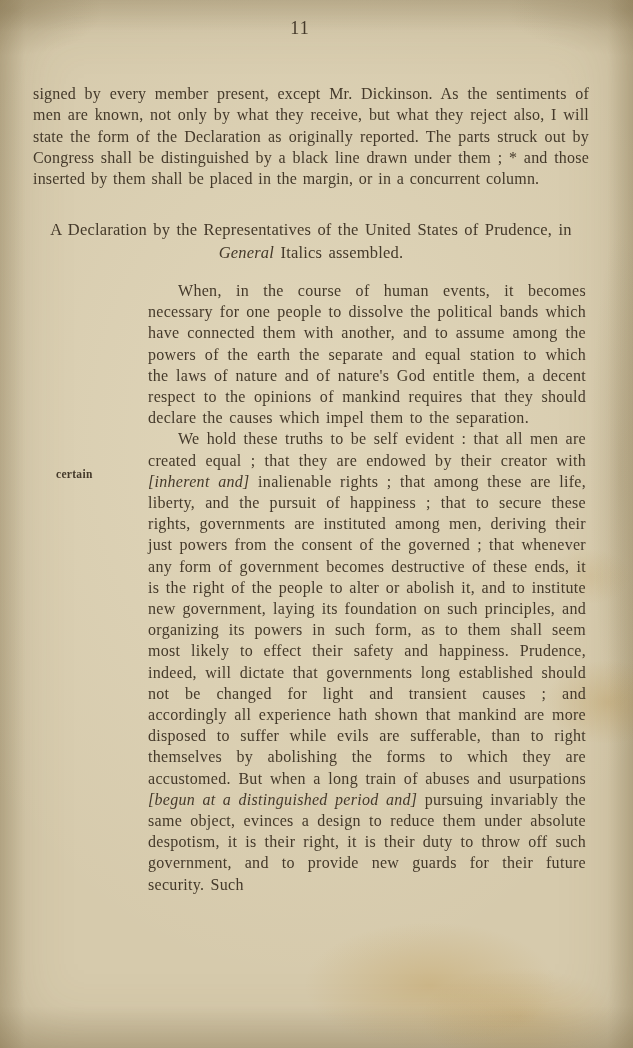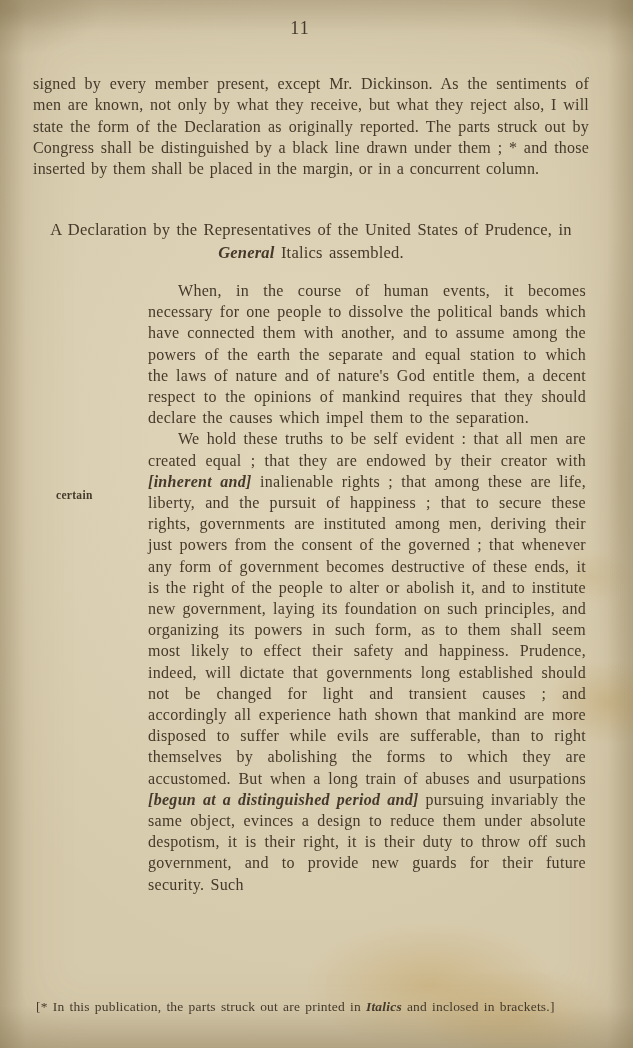--- a/index.html
+++ b/index.html
@@ -37,21 +37,21 @@
     position: absolute;
     top: 18px;
     left: 0;
     width: 600px;
     text-align: center;
     font-size: 18px;
     letter-spacing: 1px;
   }
   .intro {
     position: absolute;
-    top: 73px;
+    top: 83px;
     left: 33px;
     width: 556px;
     margin: 0;
     font-size: 16px;
     line-height: 21.3px;
     text-align: justify;
     word-spacing: 1.5px;
     letter-spacing: 0.2px;
   }
   .heading {
@@ -75,55 +75,53 @@
     margin: 0;
     font-size: 16px;
     line-height: 21.2px;
     text-align: justify;
     text-indent: 30px;
     word-spacing: 2px;
     letter-spacing: 0.3px;
   }
   .margin-note {
     position: absolute;
-    top: 489px;
+    top: 468px;
     left: 56px;
     font-size: 11.5px;
     font-weight: 600;
     letter-spacing: 0.3px;
   }
   .footnote {
     position: absolute;
     top: 998px;
     left: 36px;
     width: 558px;
     font-size: 13.5px;
     line-height: 18.5px;
     text-align: left;
     word-spacing: 1.5px;
     letter-spacing: 0.2px;
   }
   .it {
     font-style: italic;
-    font-weight: bold;
   }
 </style>
 </head>
 <body>
 
 <div class="scan">
 
   <div class="page-number">11</div>
 
   <p class="intro">signed by every member present, except Mr. Dickinson.  As the sentiments of men are known, not only by what they receive, but what they reject also, I will state the form of the Declaration as originally reported.  The parts struck out by Congress shall be distinguished by a black line drawn under them ; * and those inserted by them shall be placed in the margin, or in a concurrent column.</p>
 
   <div class="heading"><span>A Declaration by the Representatives of the United States of Prudence, in </span><span class="it">General</span><span> Italics assembled.</span></div>
 
   <div class="margin-note">certain</div>
 
   <div class="body-block">
       <p class="body-para"><span>When, in the course of human events, it becomes necessary for one people to dissolve the political bands which have connected them with another, and to assume among the powers of the earth the separate and equal station to which the laws of nature and of nature's God entitle them, a decent respect to the opinions of mankind requires that they should declare the causes which impel them to the separation.</span></p>
       <p class="body-para"><span>We hold these truths to be self evident : that all men are created equal ; that they are endowed by their creator with </span><span class="it">[inherent and]</span><span> inalienable rights ; that among these are life, liberty, and the pursuit of happiness ; that to secure these rights, governments are instituted among men, deriving their just powers from the consent of the governed ; that whenever any form of government becomes destructive of these ends, it is the right of the people to alter or abolish it, and to institute new government, laying its foundation on such principles, and organizing its powers in such form, as to them shall seem most likely to effect their safety and happiness.  Prudence, indeed, will dictate that governments long established should not be changed for light and transient causes ; and accordingly all experience hath shown that mankind are more disposed to suffer while evils are sufferable, than to right themselves by abolishing the forms to which they are accustomed.  But when a long train of abuses and usurpations </span><span class="it">[begun at a distinguished period and]</span><span> pursuing invariably the same object, evinces a design to reduce them under absolute despotism, it is their right, it is their duty to throw off such government, and to provide new guards for their future security.  Such</span></p>
     </div>
 
-  <div class="footnote"><span>[* In this publication, the parts struck out are printed in </span><span class="it">Italics</span><span> and inclosed in brackets.]</span></div>
 
 </div>
 
 </body></html>

